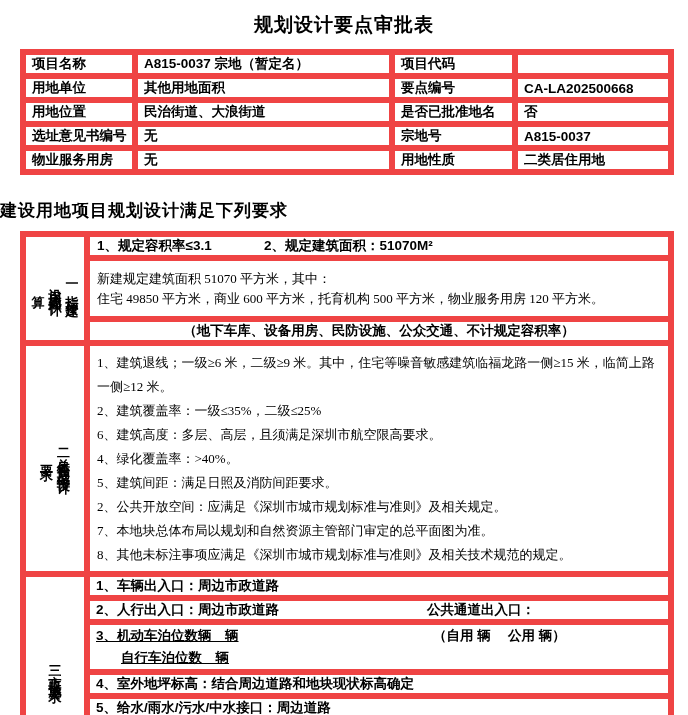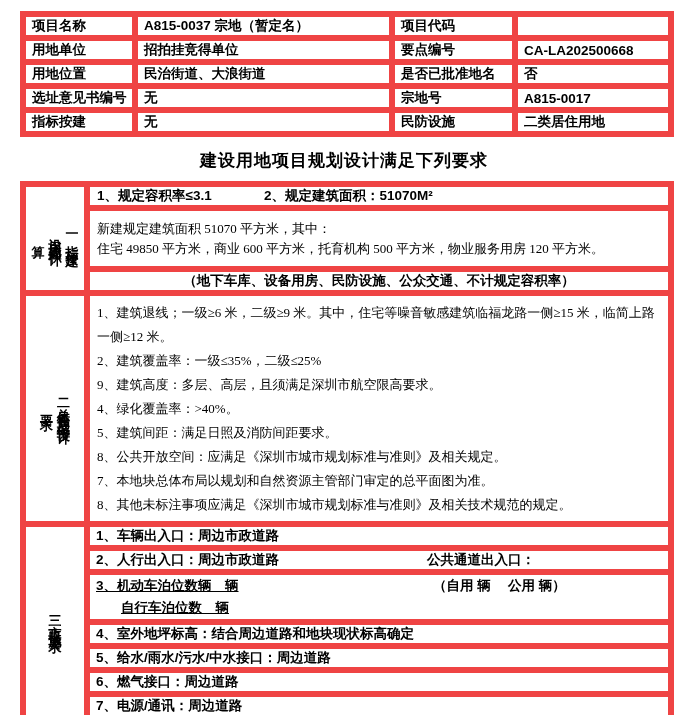--- a/index.html
+++ b/index.html
@@ -13,24 +13,24 @@
   .page { width: 688px; height: 715px; position: relative; }
 
   .main-title {
     text-align: center;
     font-size: 19px;
     font-weight: bold;
     padding-top: 12px;
     letter-spacing: 1px;
   }
   .sub-title {
-    text-align: center;
+    text-align: left;
     font-size: 17px;
     font-weight: bold;
-    margin-top: 12px;
+    margin-top: 24px;
     margin-bottom: 9px;
     letter-spacing: 1px;
   }
 
   table {
     border-collapse: collapse;
     margin-left: 20px;
     width: 648px;
     table-layout: fixed;
   }
@@ -115,57 +115,58 @@
   .muni-extra { position: absolute; left: 337px; top: 50%; transform: translateY(-50%); }
   .muni-double { height: 46px; text-decoration: underline; }
   .muni-double .line { position: relative; line-height: 22px; }
   .muni-double .line2 { padding-left: 25px; }
 </style>
 </head>
 <body>
 
 <div class="page">
 
+  <div class="main-title">规划设计要点审批表</div>
 
   <table class="info-table">
     <colgroup>
         <col style="width:112px">
         <col style="width:257px">
         <col style="width:123px">
         <col style="width:156px">
       </colgroup>
     <tbody>
         <tr>
       <td>项目名称</td>
       <td>A815-0037 宗地（暂定名）</td>
       <td>项目代码</td>
       <td></td>
     </tr>
     <tr>
       <td>用地单位</td>
-      <td>招拍挂竞得单位</td>
+      <td>其他用地面积</td>
       <td>要点编号</td>
       <td>CA-LA202500668</td>
     </tr>
     <tr>
       <td>用地位置</td>
       <td>民治街道、大浪街道</td>
       <td>是否已批准地名</td>
       <td>否</td>
     </tr>
     <tr>
       <td>选址意见书编号</td>
       <td>无</td>
       <td>宗地号</td>
-      <td>A815-0017</td>
-    </tr>
-    <tr>
-      <td>指标按建</td>
+      <td>A815-0037</td>
+    </tr>
+    <tr>
+      <td>物业服务用房</td>
       <td>无</td>
-      <td>民防设施</td>
+      <td>用地性质</td>
       <td>二类居住用地</td>
     </tr>
   </tbody>
     </table>
 
   <div class="sub-title">建设用地项目规划设计满足下列要求</div>
 
   <table class="req-table">
     <colgroup>
         <col style="width:64px">
@@ -194,24 +195,24 @@
     </tr>
 
     <tr>
       <td class="side-cell">
         <span class="vtext">二 总体布局及城市设计
 要求</span>
       </td>
       <td class="req-lines">
         <div>1、建筑退线；一级≥6 米，二级≥9 米。其中，住宅等噪音敏感建筑临福龙路一侧≥15 米，临简上路一侧≥12 米。</div>
         <div>2、建筑覆盖率：一级≤35%，二级≤25%</div>
-        <div>9、建筑高度：多层、高层，且须满足深圳市航空限高要求。</div>
+        <div>6、建筑高度：多层、高层，且须满足深圳市航空限高要求。</div>
         <div>4、绿化覆盖率：&gt;40%。</div>
         <div>5、建筑间距：满足日照及消防间距要求。</div>
-        <div>8、公共开放空间：应满足《深圳市城市规划标准与准则》及相关规定。</div>
+        <div>2、公共开放空间：应满足《深圳市城市规划标准与准则》及相关规定。</div>
         <div>7、本地块总体布局以规划和自然资源主管部门审定的总平面图为准。</div>
         <div>8、其他未标注事项应满足《深圳市城市规划标准与准则》及相关技术规范的规定。</div>
       </td>
     </tr>
 
     <tr>
       <td class="side-cell" rowspan="7">
         <span class="vtext">三 市政设施要求</span>
       </td>
       <td class="muni-cell">1、车辆出入口：周边市政道路</td>

